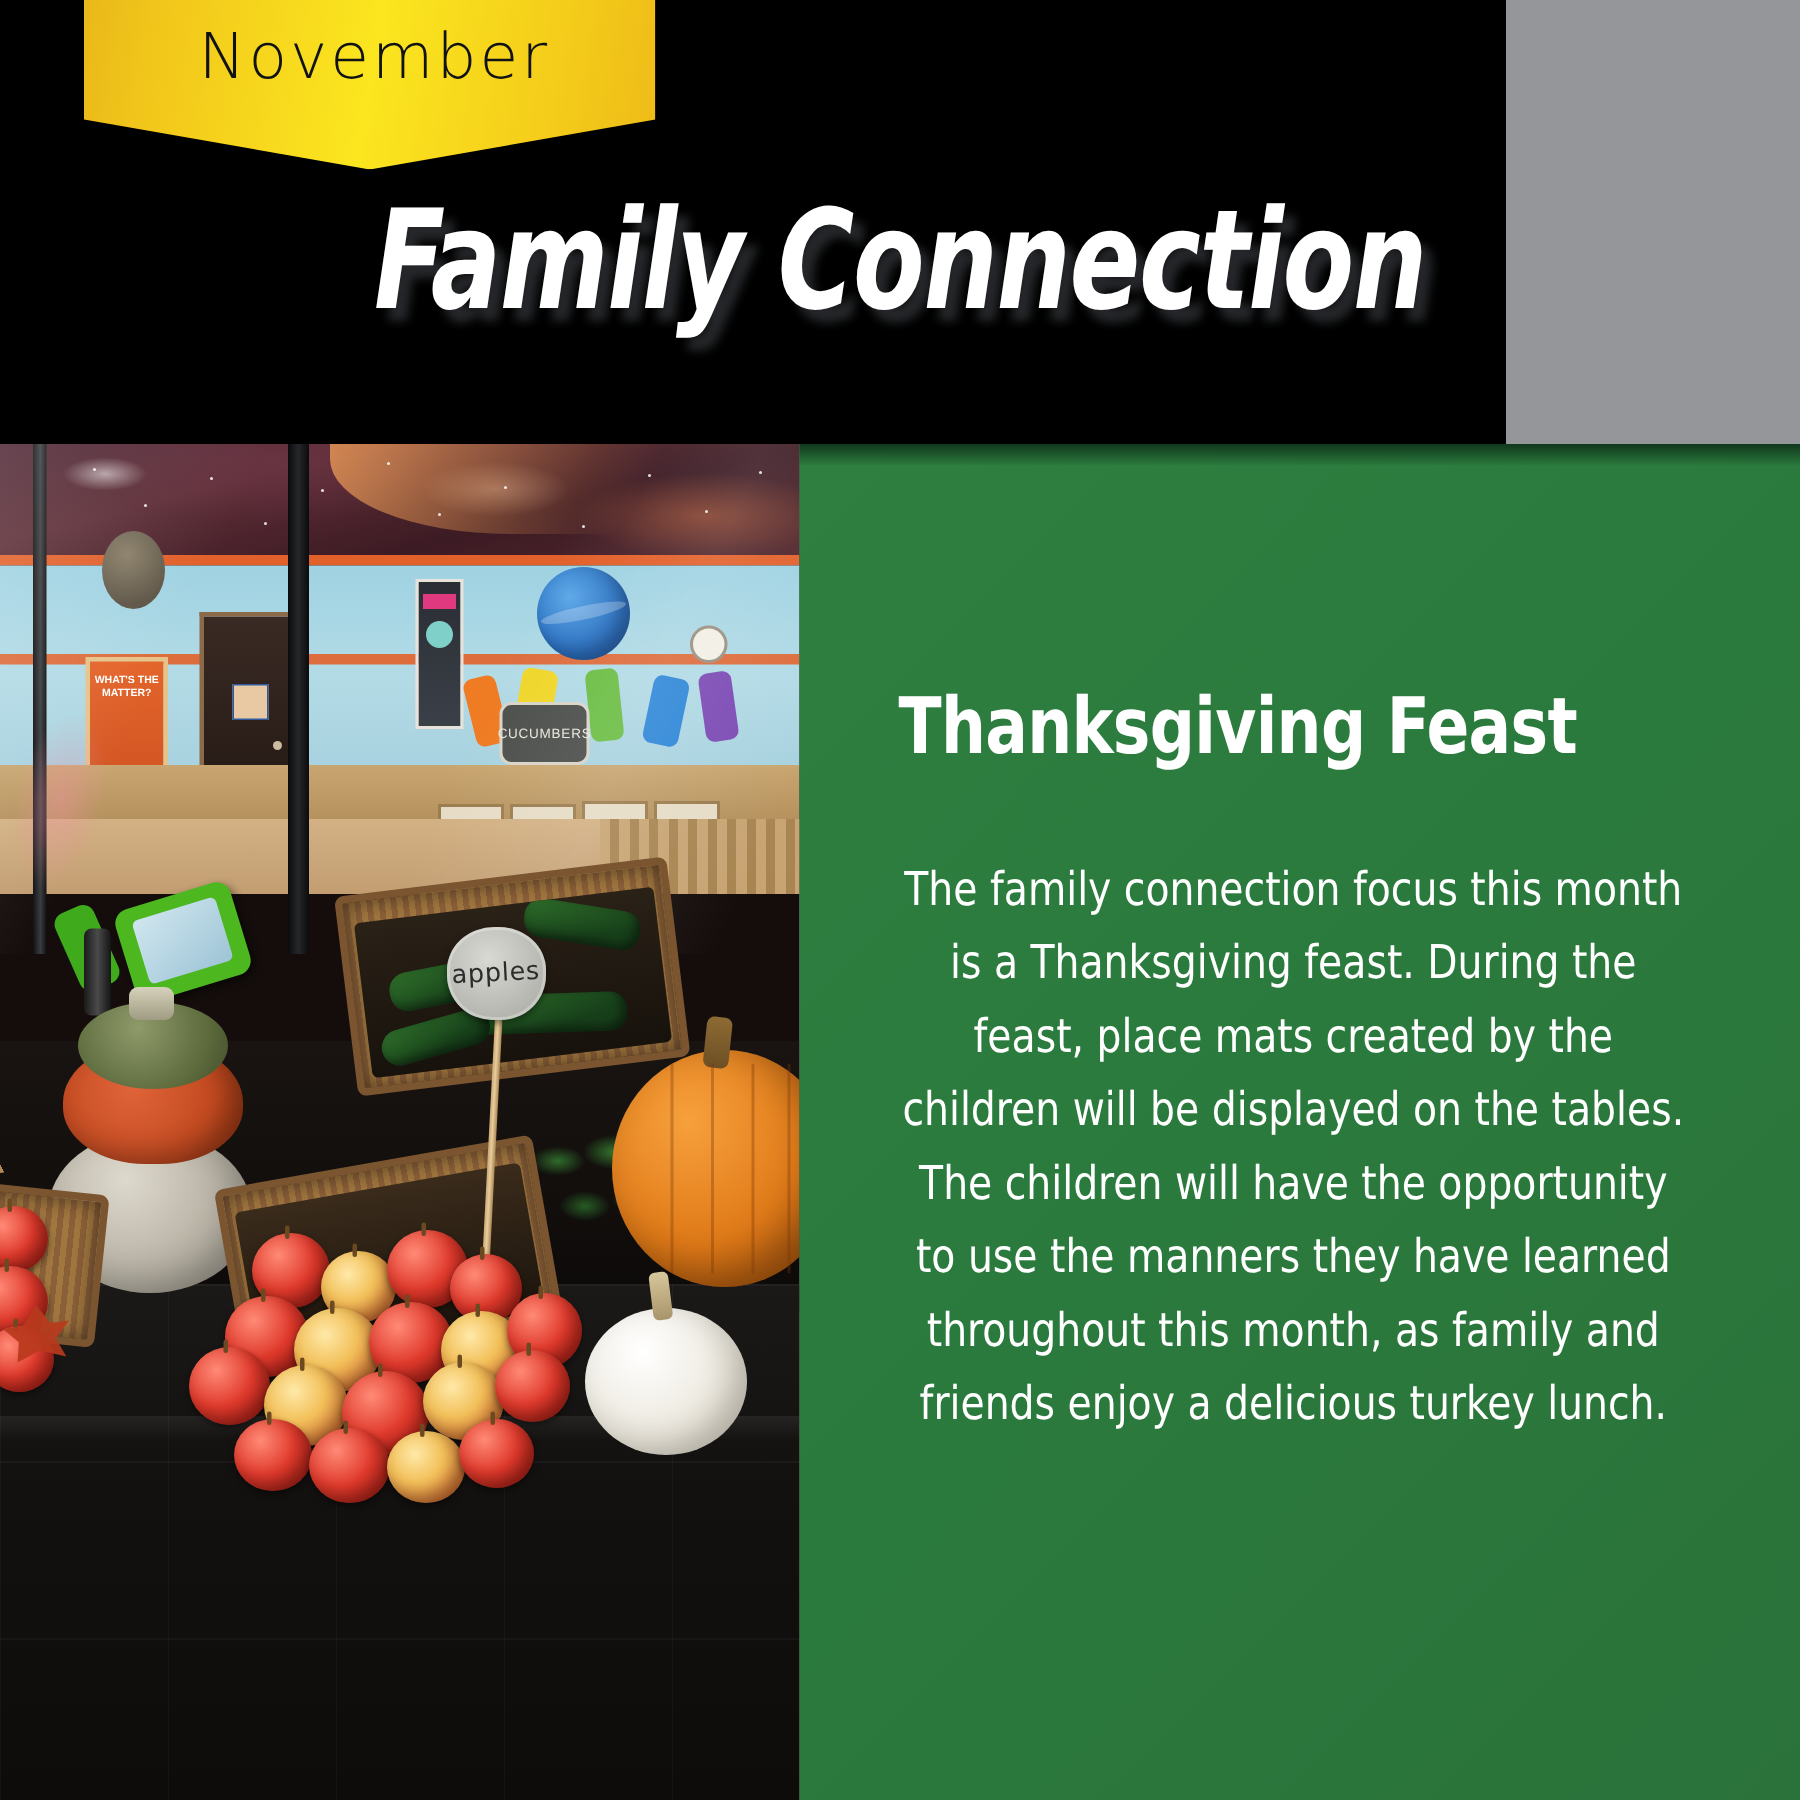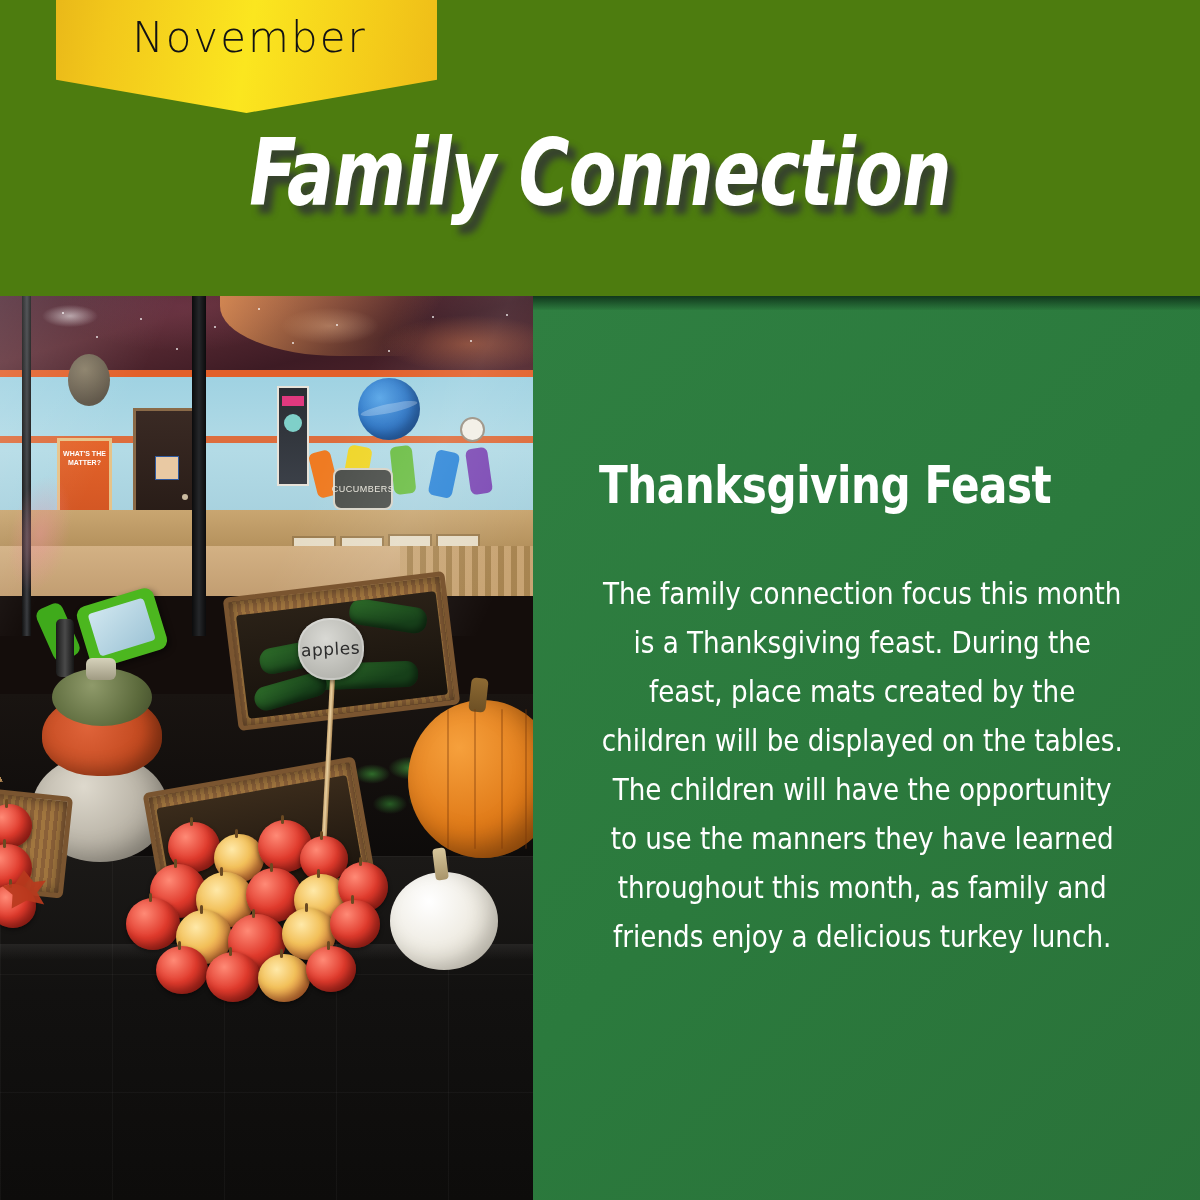--- a/index.html
+++ b/index.html
@@ -6,22 +6,22 @@
   html,body{margin:0;padding:0;}
   body{
     width:1200px;height:1200px;overflow:hidden;
     background:#949699;
     font-family:"Liberation Sans", sans-serif;
   }
   #poster{position:relative;width:1200px;height:1200px;overflow:hidden;background:#949699;}
 
   
   .header-band{
-    position:absolute;left:0;top:0;width:1200px;height:296px;
-    background:#4d7c0f;
+    position:absolute;left:0;top:0;width:1004px;height:296px;
+    background:#000000;
   }
   .ribbon{
     position:absolute;left:56px;top:-6px;width:381px;height:119px;
     background:linear-gradient(100deg,#e9b819 0%,#f2c71b 14%,#fbe61f 50%,#f4cb1a 82%,#eebb18 100%);
     -webkit-clip-path:polygon(0 0,100% 0,100% 72%,50% 100%,0 72%);
     clip-path:polygon(0 0,100% 0,100% 72%,50% 100%,0 72%);
     filter:drop-shadow(9px 9px 9px rgba(40,42,46,.55));
   }
   .ribbon-label{
     position:absolute;left:0;top:0;width:100%;height:86px;

